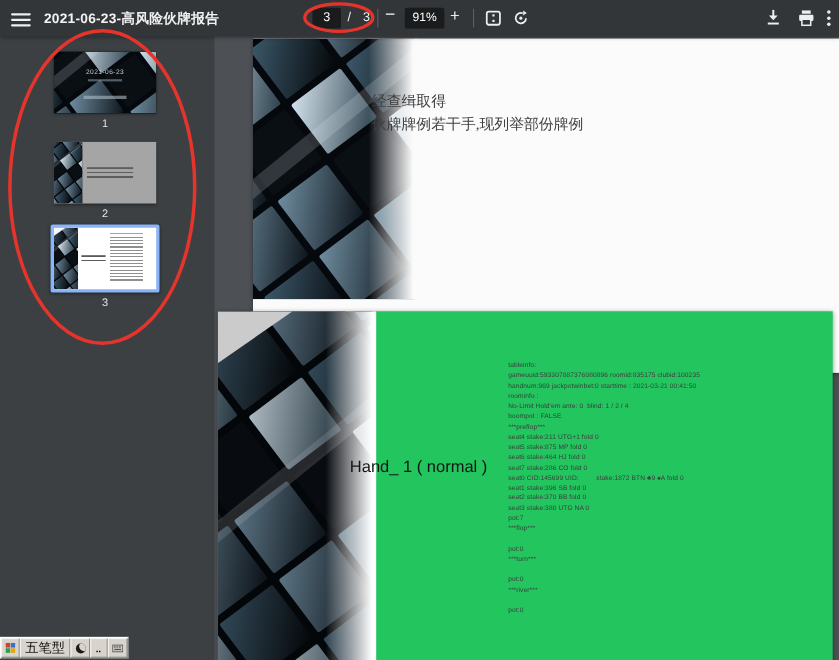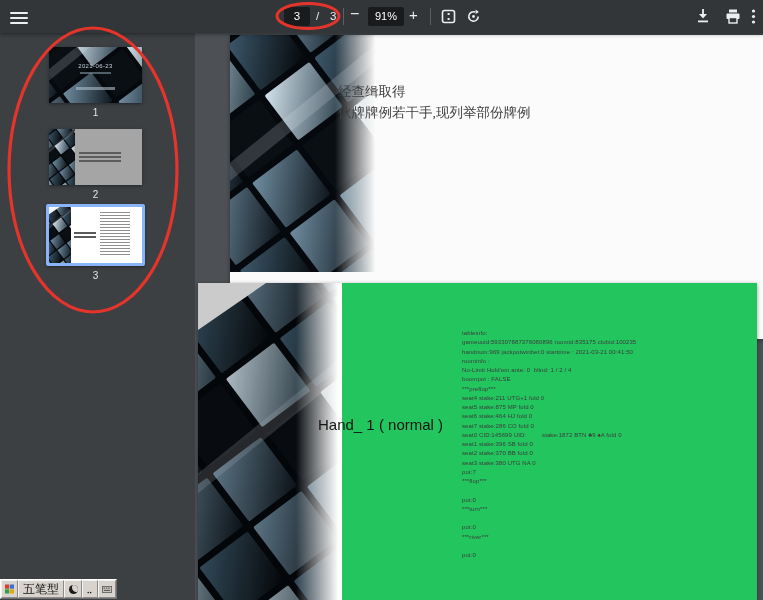--- a/index.html
+++ b/index.html
@@ -106,20 +106,21 @@
 </style>
 </head>
 <body>
 
 <div class="toolbar">
   <div class="tb-menu">
       <span></span>
       <span></span>
       <span></span>
     </div>
+  <div class="tb-title">2021-06-23-高风险伙牌报告</div>
 
   <div class="tb-pagebox">3</div>
   <div class="tb-pagesep">/</div>
   <div class="tb-pagetotal">3</div>
 
   <div class="tb-div" style="left:343px"></div>
   <div class="tb-btn tb-minus">−</div>
   <div class="tb-zoombox">91%</div>
   <div class="tb-btn tb-plus">+</div>
   <div class="tb-div" style="left:430px"></div>

